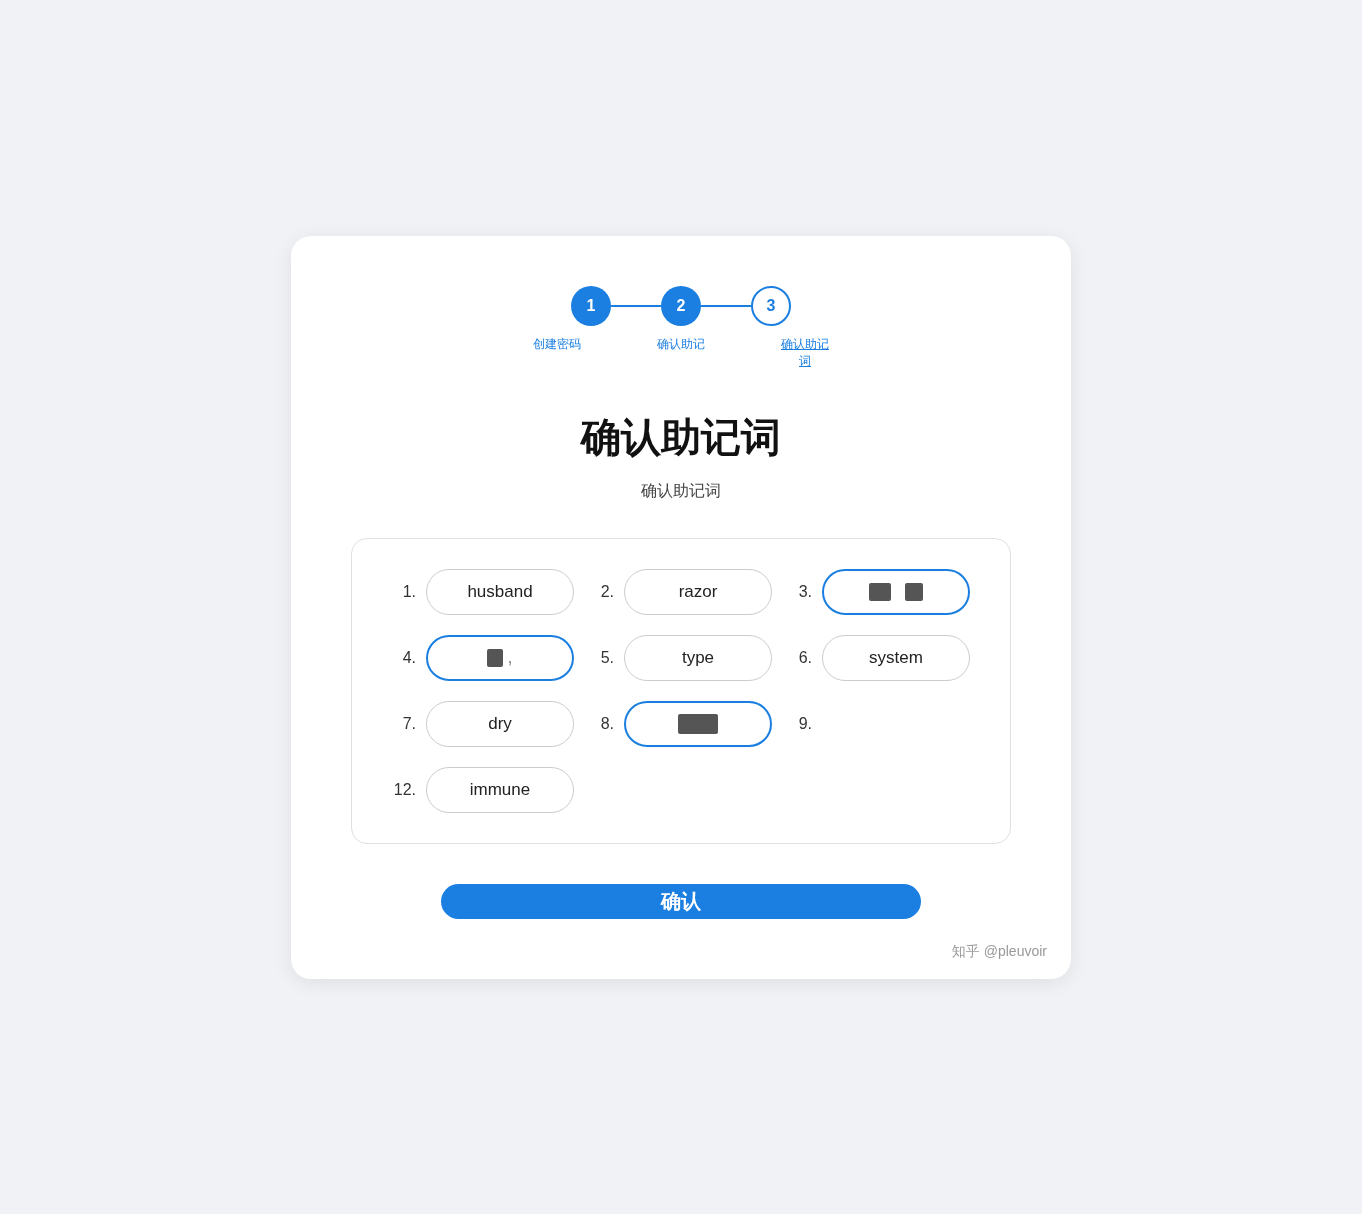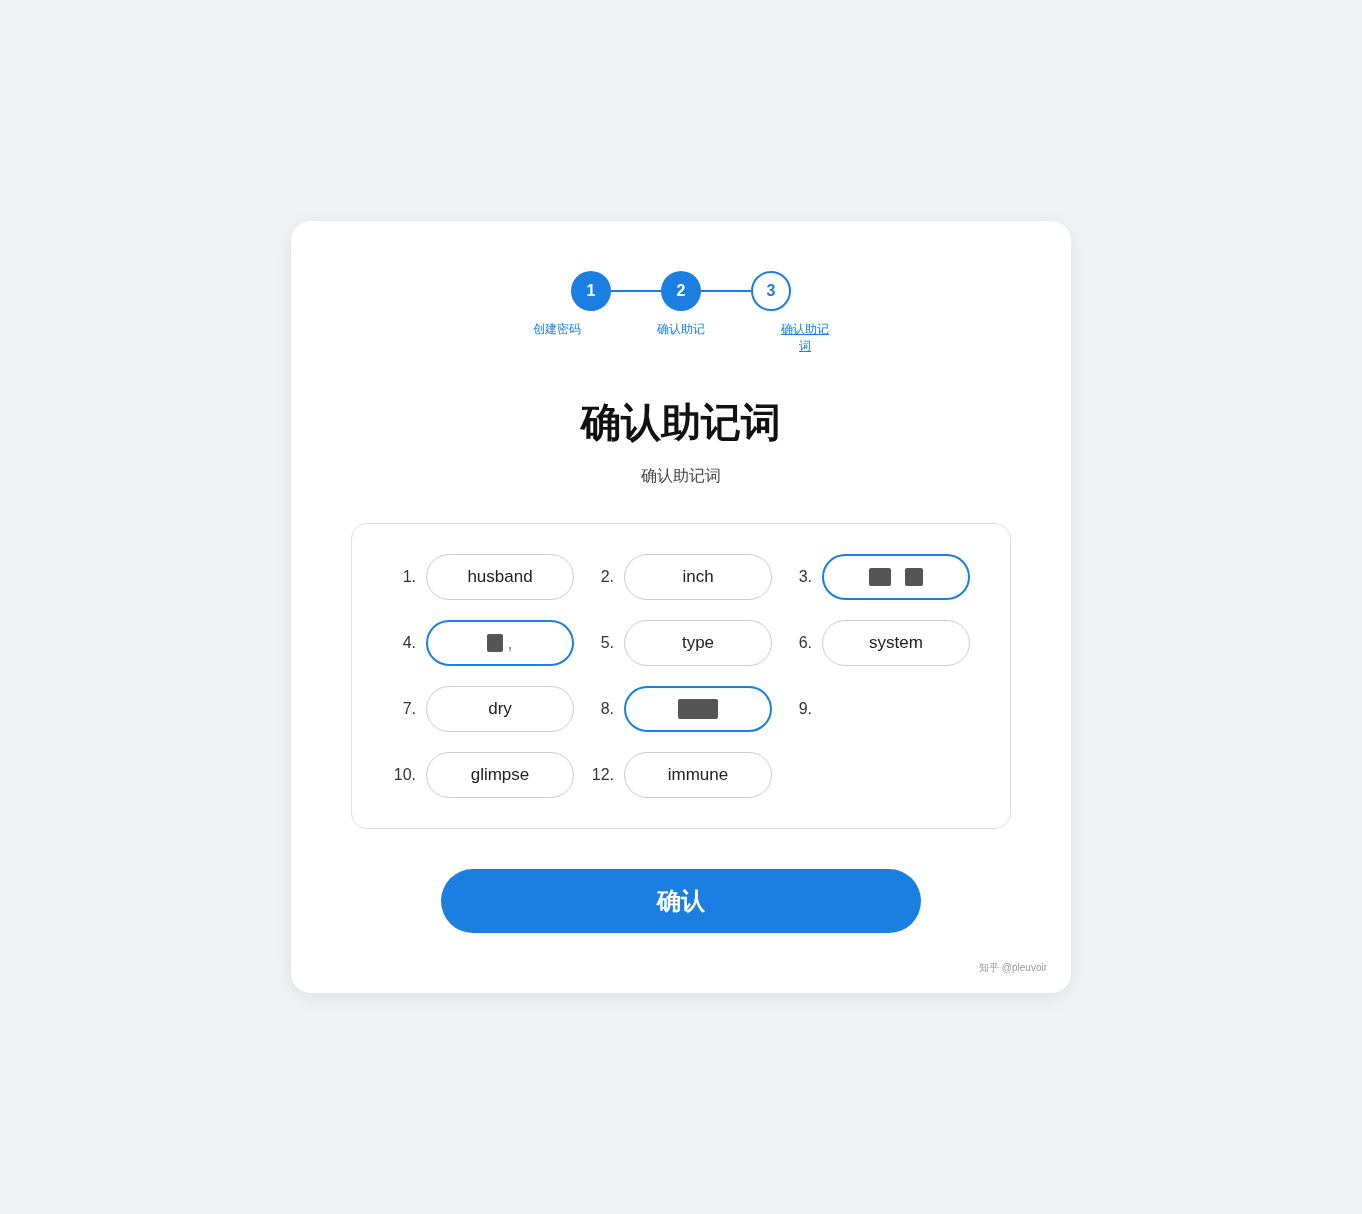--- a/index.html
+++ b/index.html
@@ -165,33 +165,33 @@
 
     
     .confirm-btn {
       display: block;
       width: 480px;
       margin: 0 auto;
       background-color: #1a7fe0;
       color: #ffffff;
       border: none;
       border-radius: 50px;
-      padding: 16px 0;
-      font-size: 24px;
+      padding: 4px 0;
+      font-size: 20px;
       font-weight: 600;
       cursor: pointer;
       text-align: center;
     }
 
     
     .watermark {
       position: absolute;
       bottom: 18px;
       right: 24px;
-      font-size: 10px;
+      font-size: 14px;
       color: #999999;
     }
   </style>
 </head>
 <body>
 
 <div class="card">
 
   <div class="stepper">
     <div class="stepper-circles">
@@ -217,21 +217,21 @@
   <div class="words-container">
     <div class="words-grid">
 
       <div class="word-item">
         <span class="word-number">1.</span>
         <div class="word-box">husband</div>
       </div>
 
       <div class="word-item">
         <span class="word-number">2.</span>
-        <div class="word-box">inch</div>
+        <div class="word-box">razor</div>
       </div>
 
       <div class="word-item">
         <span class="word-number">3.</span>
         <div class="word-box highlighted-blue">
           <span class="redacted-block" style="width:22px; height:18px; margin-right:14px;"></span>
           <span class="redacted-block" style="width:18px; height:18px;"></span>
         </div>
       </div>
 
@@ -262,24 +262,20 @@
         <span class="word-number">8.</span>
         <div class="word-box highlighted-blue-active" style="border: 2.5px solid #1a7fe0; border-top-color: #1a7fe0;">
           <span class="redacted-block" style="width:40px; height:20px;"></span>
         </div>
       </div>
 
       <div class="word-item">
         <span class="word-number">9.</span>
       </div>
 
-      <div class="word-item">
-        <span class="word-number">10.</span>
-        <div class="word-box">glimpse</div>
-      </div>
 
 
       <div class="word-item">
         <span class="word-number">12.</span>
         <div class="word-box">immune</div>
       </div>
 
     </div>
   </div>
 

